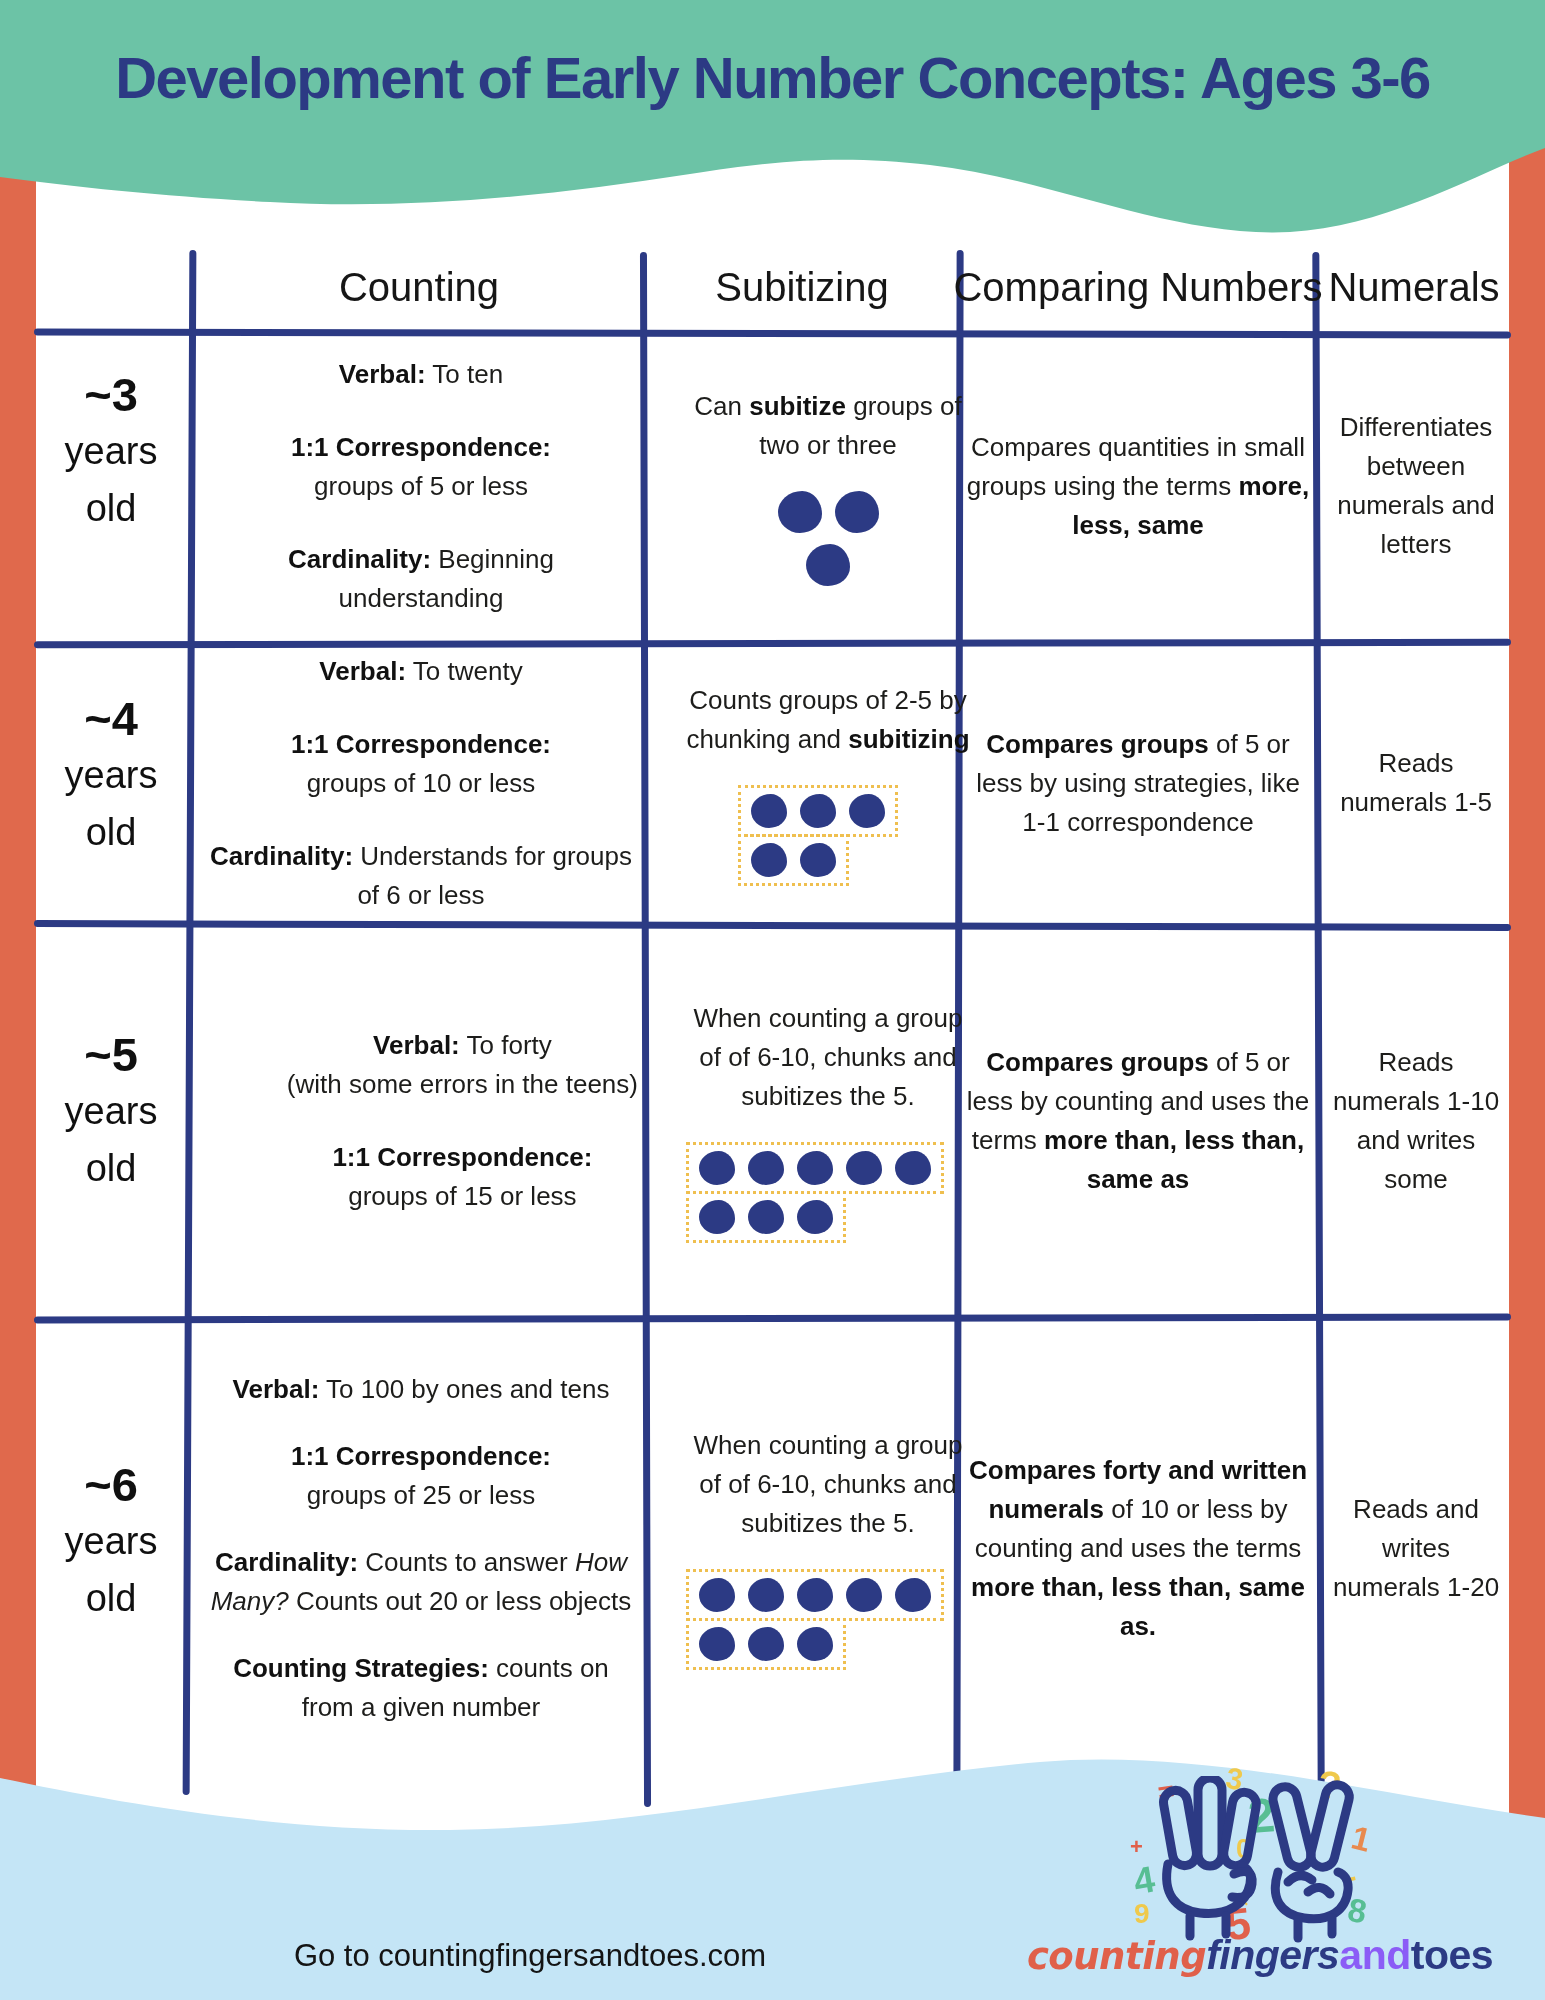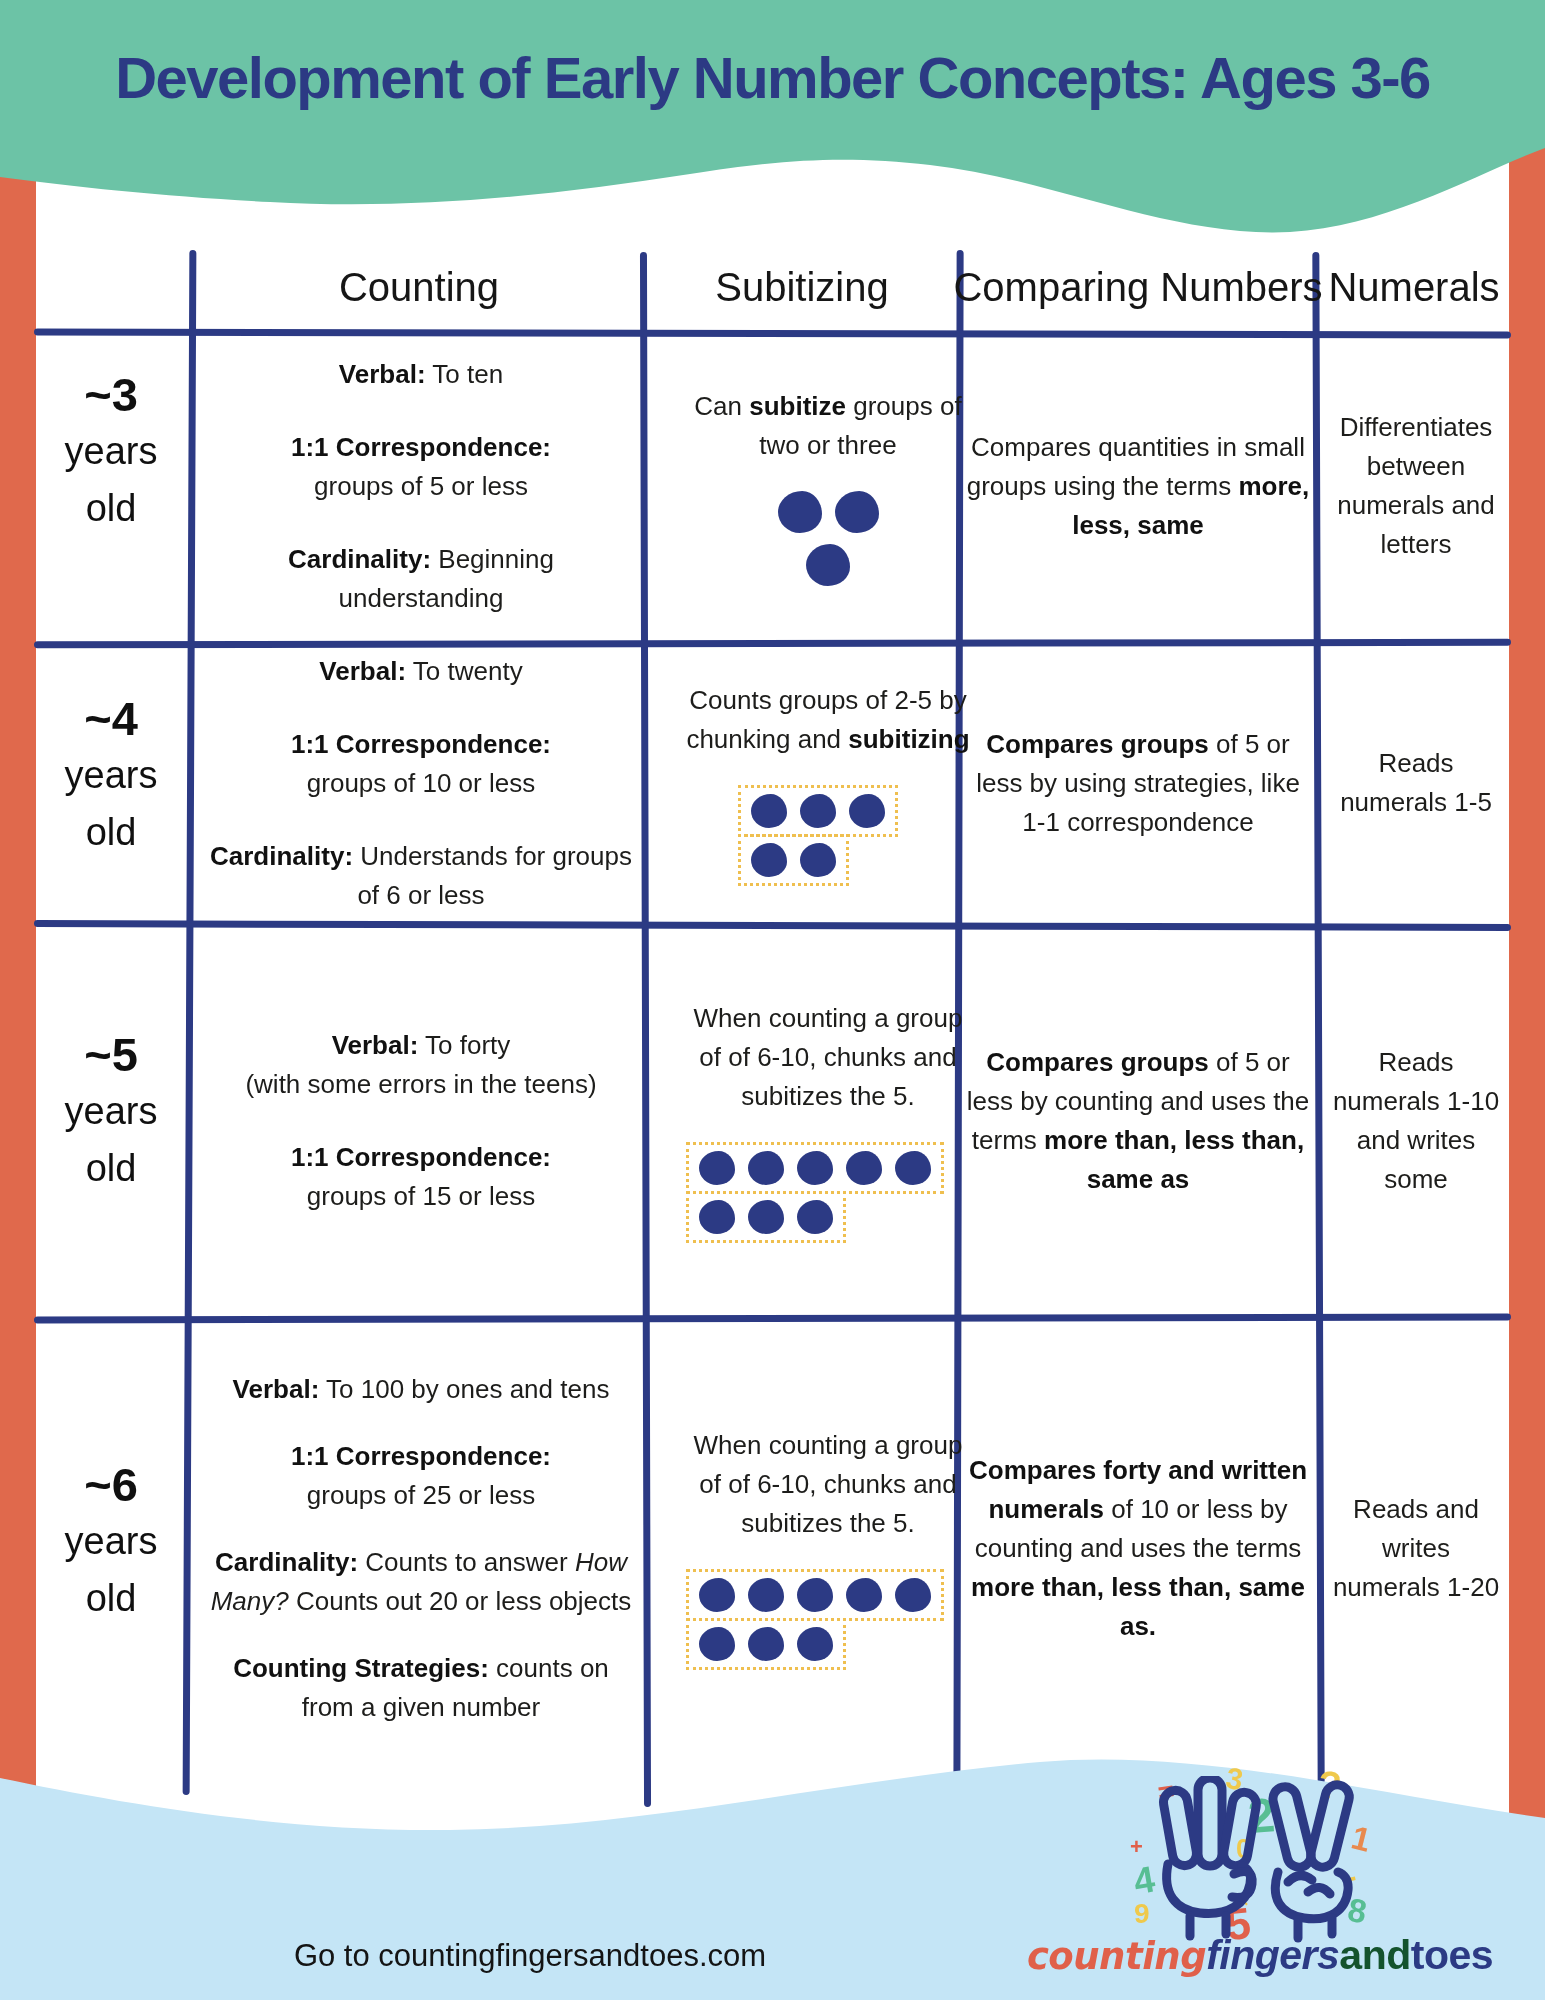--- a/index.html
+++ b/index.html
@@ -42,21 +42,21 @@
   .age-label .age-num{font-size:47px;font-weight:700;}
   .al1{top:366px}.al2{top:690px}.al3{top:1026px}.al4{top:1456px}
 
   .cell{position:absolute;display:flex;flex-direction:column;align-items:center;justify-content:center;
     text-align:center;font-size:26px;line-height:1.5;color:var(--text);z-index:1;}
   .cell p{margin:0;}
   .cell .b{font-weight:700;color:#111;}
   .cell .i{font-style:italic;}
   .rich{display:flex;flex-direction:column;gap:34px;}
   .rr4 .rich{gap:28px;}
-  .c-counting{left:204px;width:434px;}
+  .c-counting{left:204px;width:434px;align-items:flex-end;}
   .c-sub{left:680px;width:296px;text-align:center;}
   .c-cmp{left:966px;width:344px;}
   .c-num{left:1326px;width:180px;}
   .rr1{top:336px;height:300px;}
   .rr2{top:648px;height:270px;}
   .rr3{top:930px;height:381px;}
   .rr4{top:1322px;height:452px;}
 
   
   .dotwrap{margin-top:26px;display:flex;flex-direction:column;}
@@ -318,16 +318,16 @@
       <path d="M88,140 v18"></path>
 
       <rect x="142" y="10" width="24" height="82" rx="12" transform="rotate(-14 154 51)"></rect>
       <rect x="180" y="8" width="24" height="84" rx="12" transform="rotate(14 192 50)"></rect>
       <path d="M140,96 C132,122 142,138 166,142 C192,146 208,134 210,114 C211,104 206,98 200,96"></path>
       <path d="M150,106 q12,-12 24,-2"></path>
       <path d="M170,116 q12,-10 22,2"></path>
       <path d="M160,144 v18"></path>
       <path d="M194,142 v16"></path>
     </svg>
-    <div class="wordmark"><span class="script" style="color: rgb(224, 96, 74);">counting</span><span style="color: rgb(44, 58, 132); font-style: italic;">fingers</span><span style="color: #14532d;">and</span><span style="color: rgb(44, 58, 132);">toes</span></div>
+    <div class="wordmark"><span class="script" style="color: rgb(224, 96, 74);">counting</span><span style="color: rgb(44, 58, 132); font-style: italic;">fingers</span><span style="color: #8b5cf6;">and</span><span style="color: rgb(44, 58, 132);">toes</span></div>
   </div>
 
 </div>
 
 </body></html>

